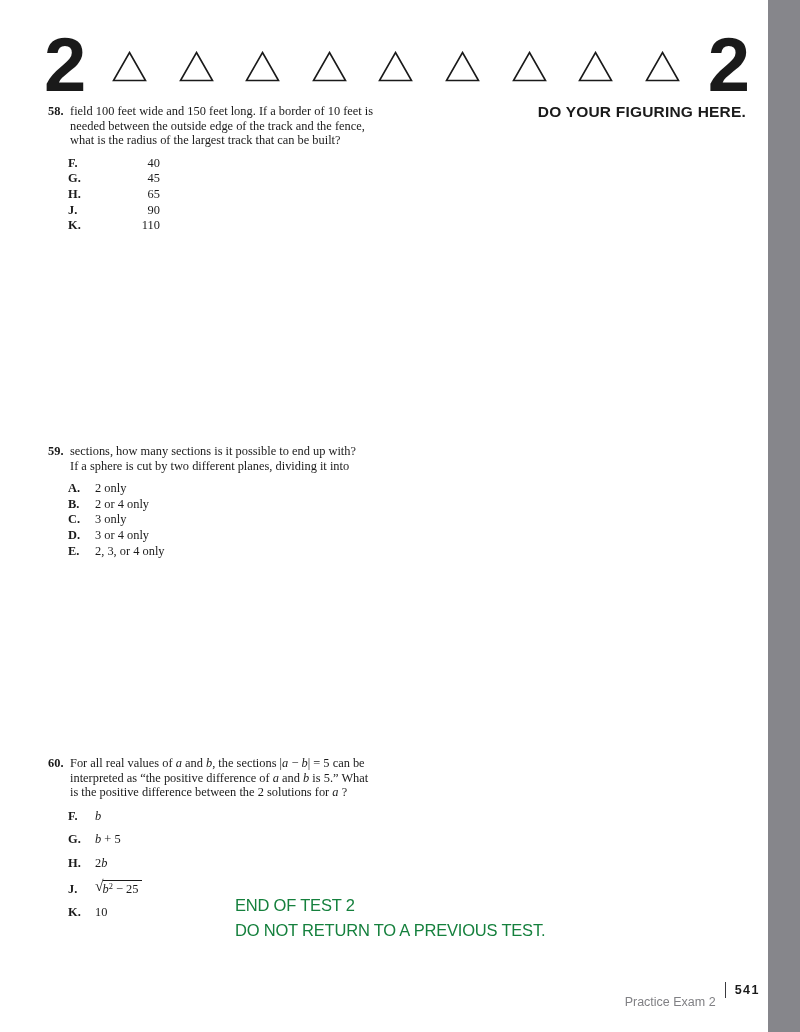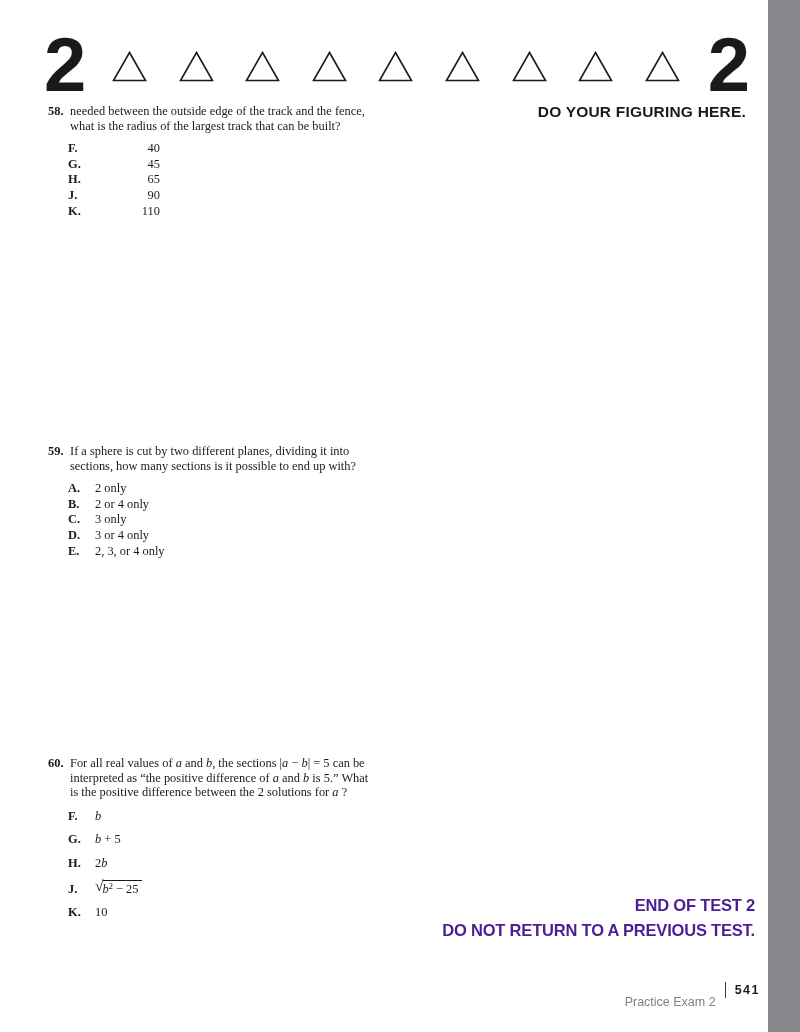--- a/index.html
+++ b/index.html
@@ -54,23 +54,23 @@
   
   .figuring {
     position: absolute; top: 103px; left: 420px; width: 326px;
     text-align: right; font-family: "Liberation Sans", sans-serif;
     font-weight: bold; font-size: 15.5px; color: #1a1a1a; letter-spacing: 0.2px;
   }
 
   
   .end-block {
     position: absolute; top: 893px; right: 45px; width: 520px;
-    text-align: right; font-family: "Liberation Sans", sans-serif;
-    font-weight: bold; font-size: 16.5px; line-height: 25.4px;
-    color: #4c1d95; letter-spacing: -0.2px;
+    font-family: "Liberation Sans", sans-serif;
+    font-weight: normal; font-size: 16.5px; line-height: 25.4px;
+    color: #15803d; letter-spacing: -0.2px;
   }
 
   
   .footer {
     position: absolute; top: 971px; right: 40px;
     font-family: "Liberation Sans", sans-serif; font-size: 12.5px;
     display: flex; align-items: center;
   }
   .footer .book-label { color: #808084; margin-top: 24px; }
   .footer .divider {
@@ -115,20 +115,21 @@
       </svg>
   </div>
   <div class="big-num">2</div>
 </div>
 
 <div class="figuring">DO YOUR FIGURING HERE.</div>
 
 <div class="question q58" style="top:104px">
   <div class="q-num">58.</div>
   <div class="q-body">
+    <div class="q-line"><span>field 100 feet wide and 150 feet long. If a border of 10 feet is</span></div>
     <div class="q-line"><span>needed between the outside edge of the track and the fence,</span></div>
     <div class="q-line"><span>what is the radius of the largest track that can be built?</span></div>
     <div class="choices">
       <div class="choice-row">
           <span class="c-letter">F.</span>
           <span class="c-value"><span>40</span></span>
         </div>
       <div class="choice-row">
           <span class="c-letter">G.</span>
           <span class="c-value"><span>45</span></span>
@@ -145,22 +146,22 @@
           <span class="c-letter">K.</span>
           <span class="c-value"><span>110</span></span>
         </div>
     </div>
   </div>
 </div>
 
 <div class="question q59" style="top:444px">
   <div class="q-num">59.</div>
   <div class="q-body">
+    <div class="q-line"><span>sections, how many sections is it possible to end up with?</span></div>
     <div class="q-line"><span>If a sphere is cut by two different planes, dividing it into</span></div>
-    <div class="q-line"><span>sections, how many sections is it possible to end up with?</span></div>
     <div class="choices">
       <div class="choice-row">
           <span class="c-letter">A.</span>
           <span class="c-value"><span>2 only</span></span>
         </div>
       <div class="choice-row">
           <span class="c-letter">B.</span>
           <span class="c-value"><span>2 or 4 only</span></span>
         </div>
       <div class="choice-row">

